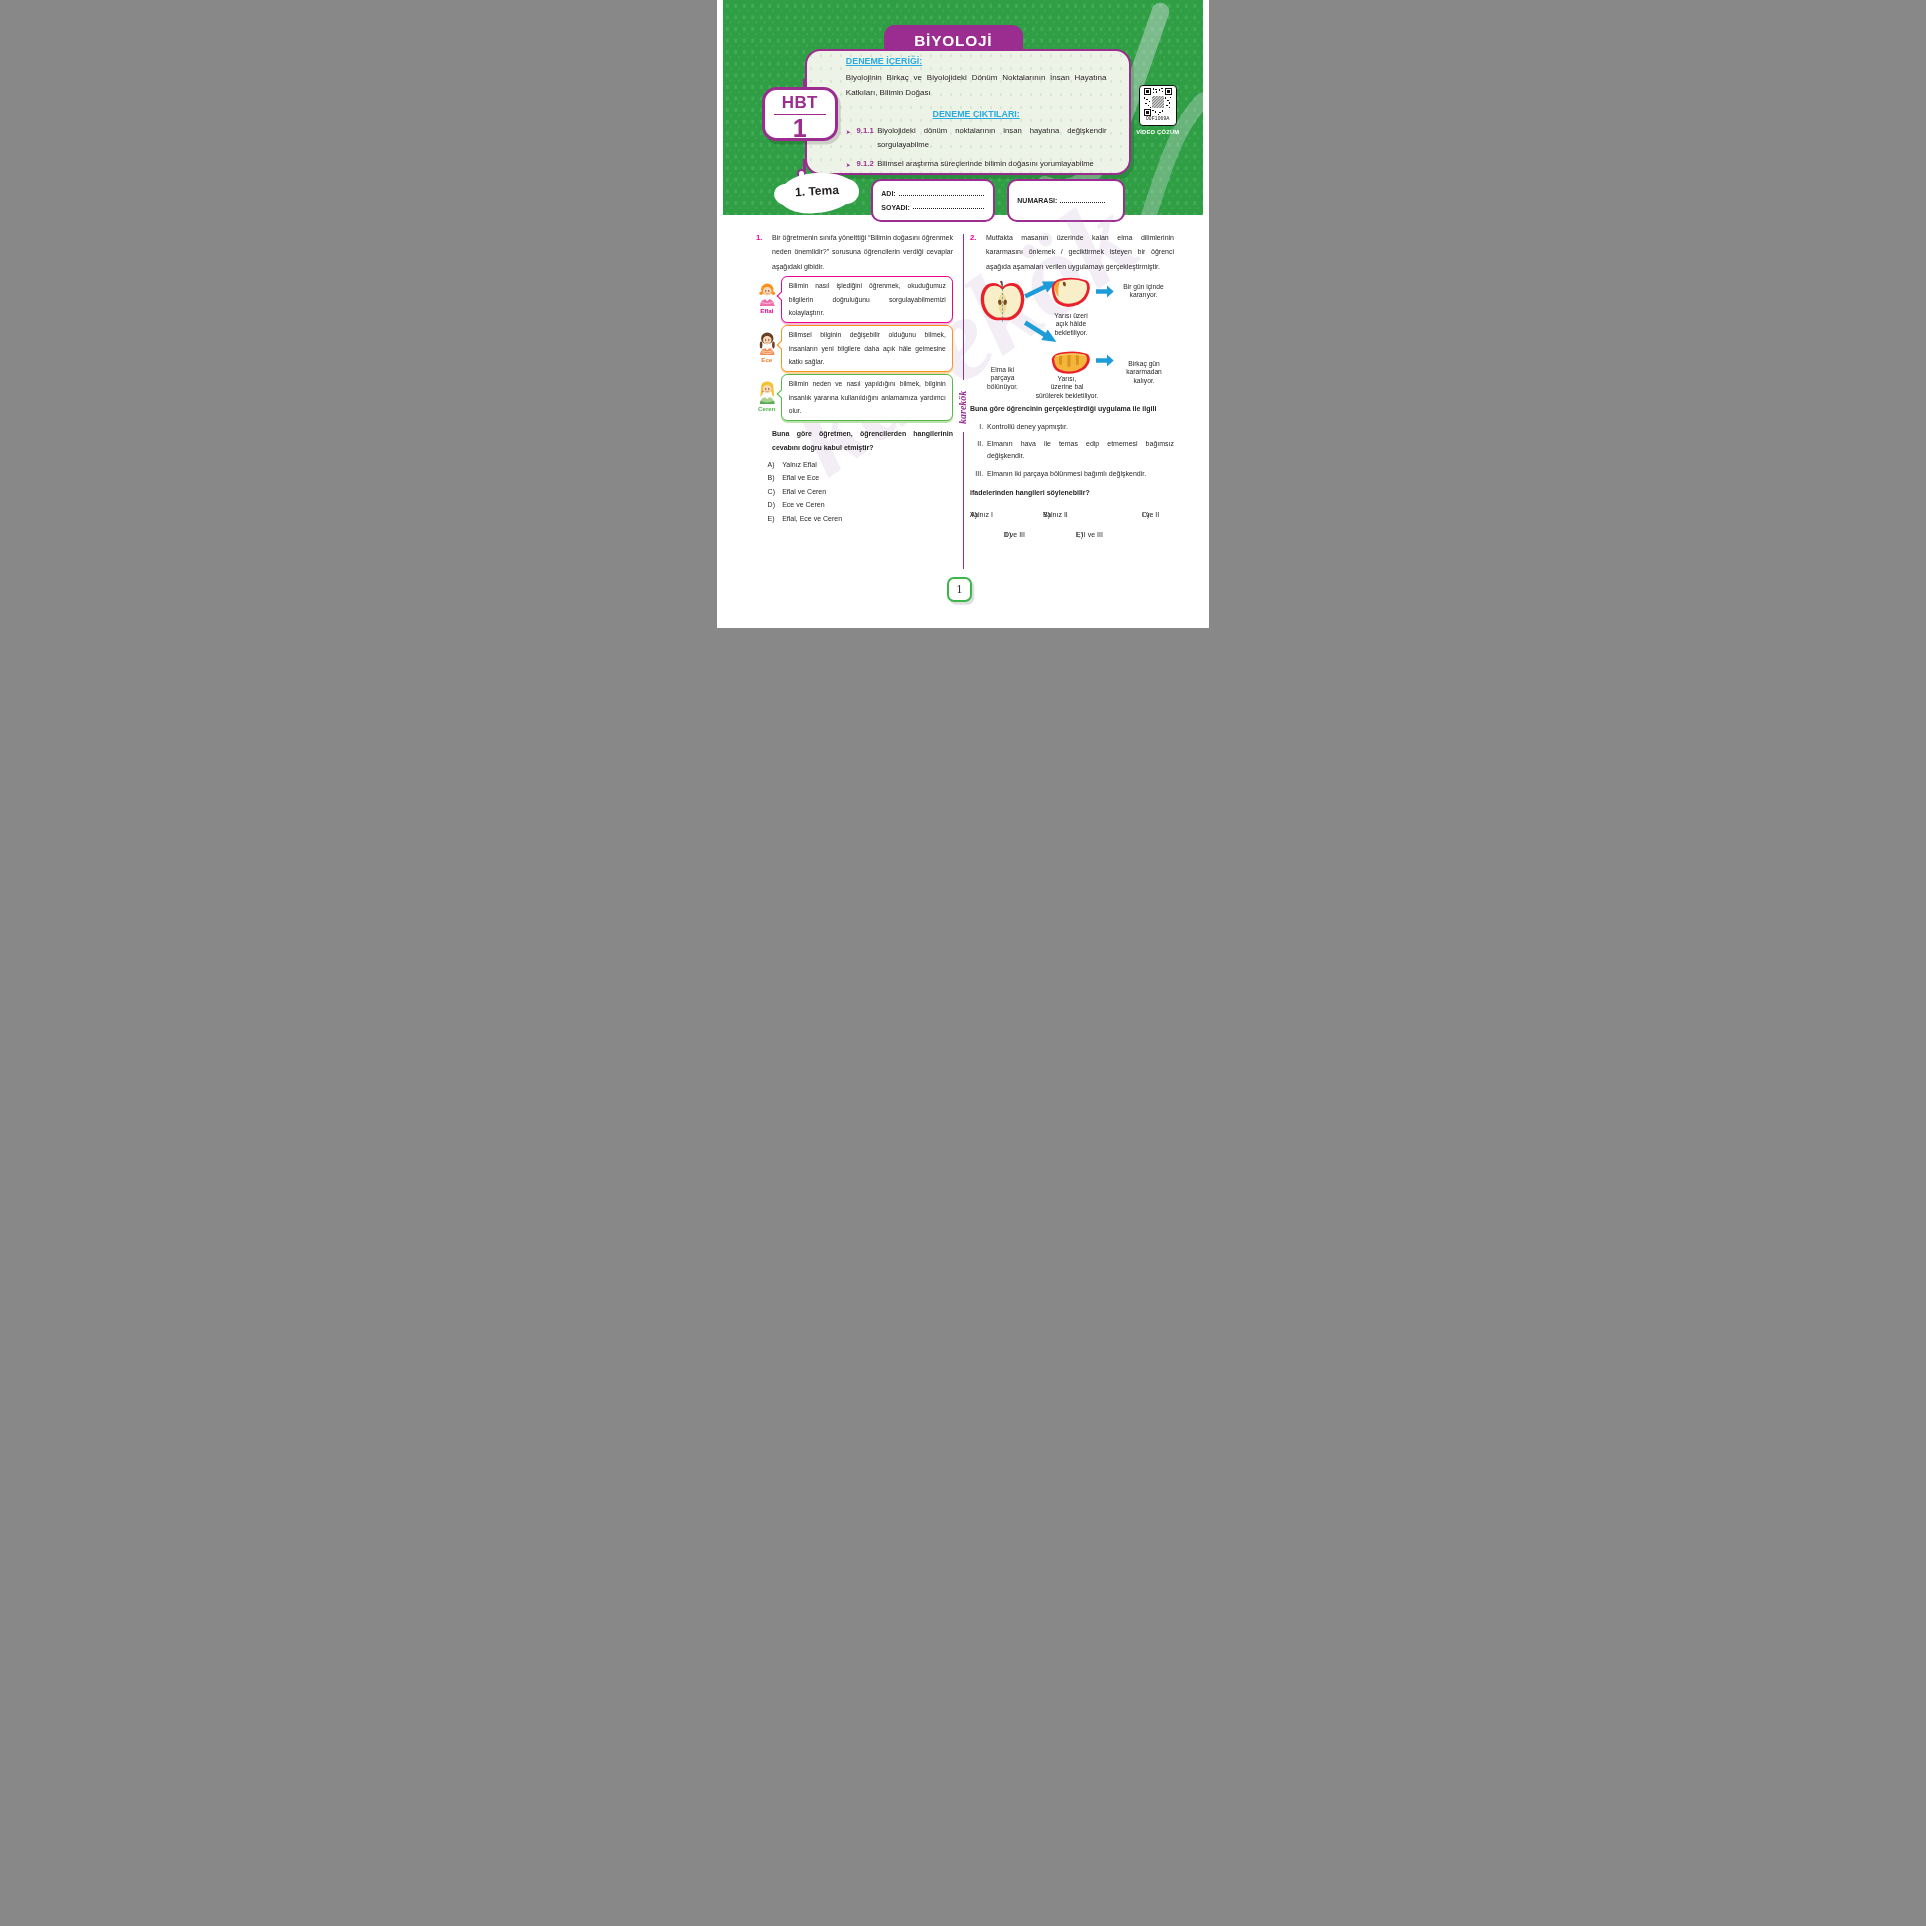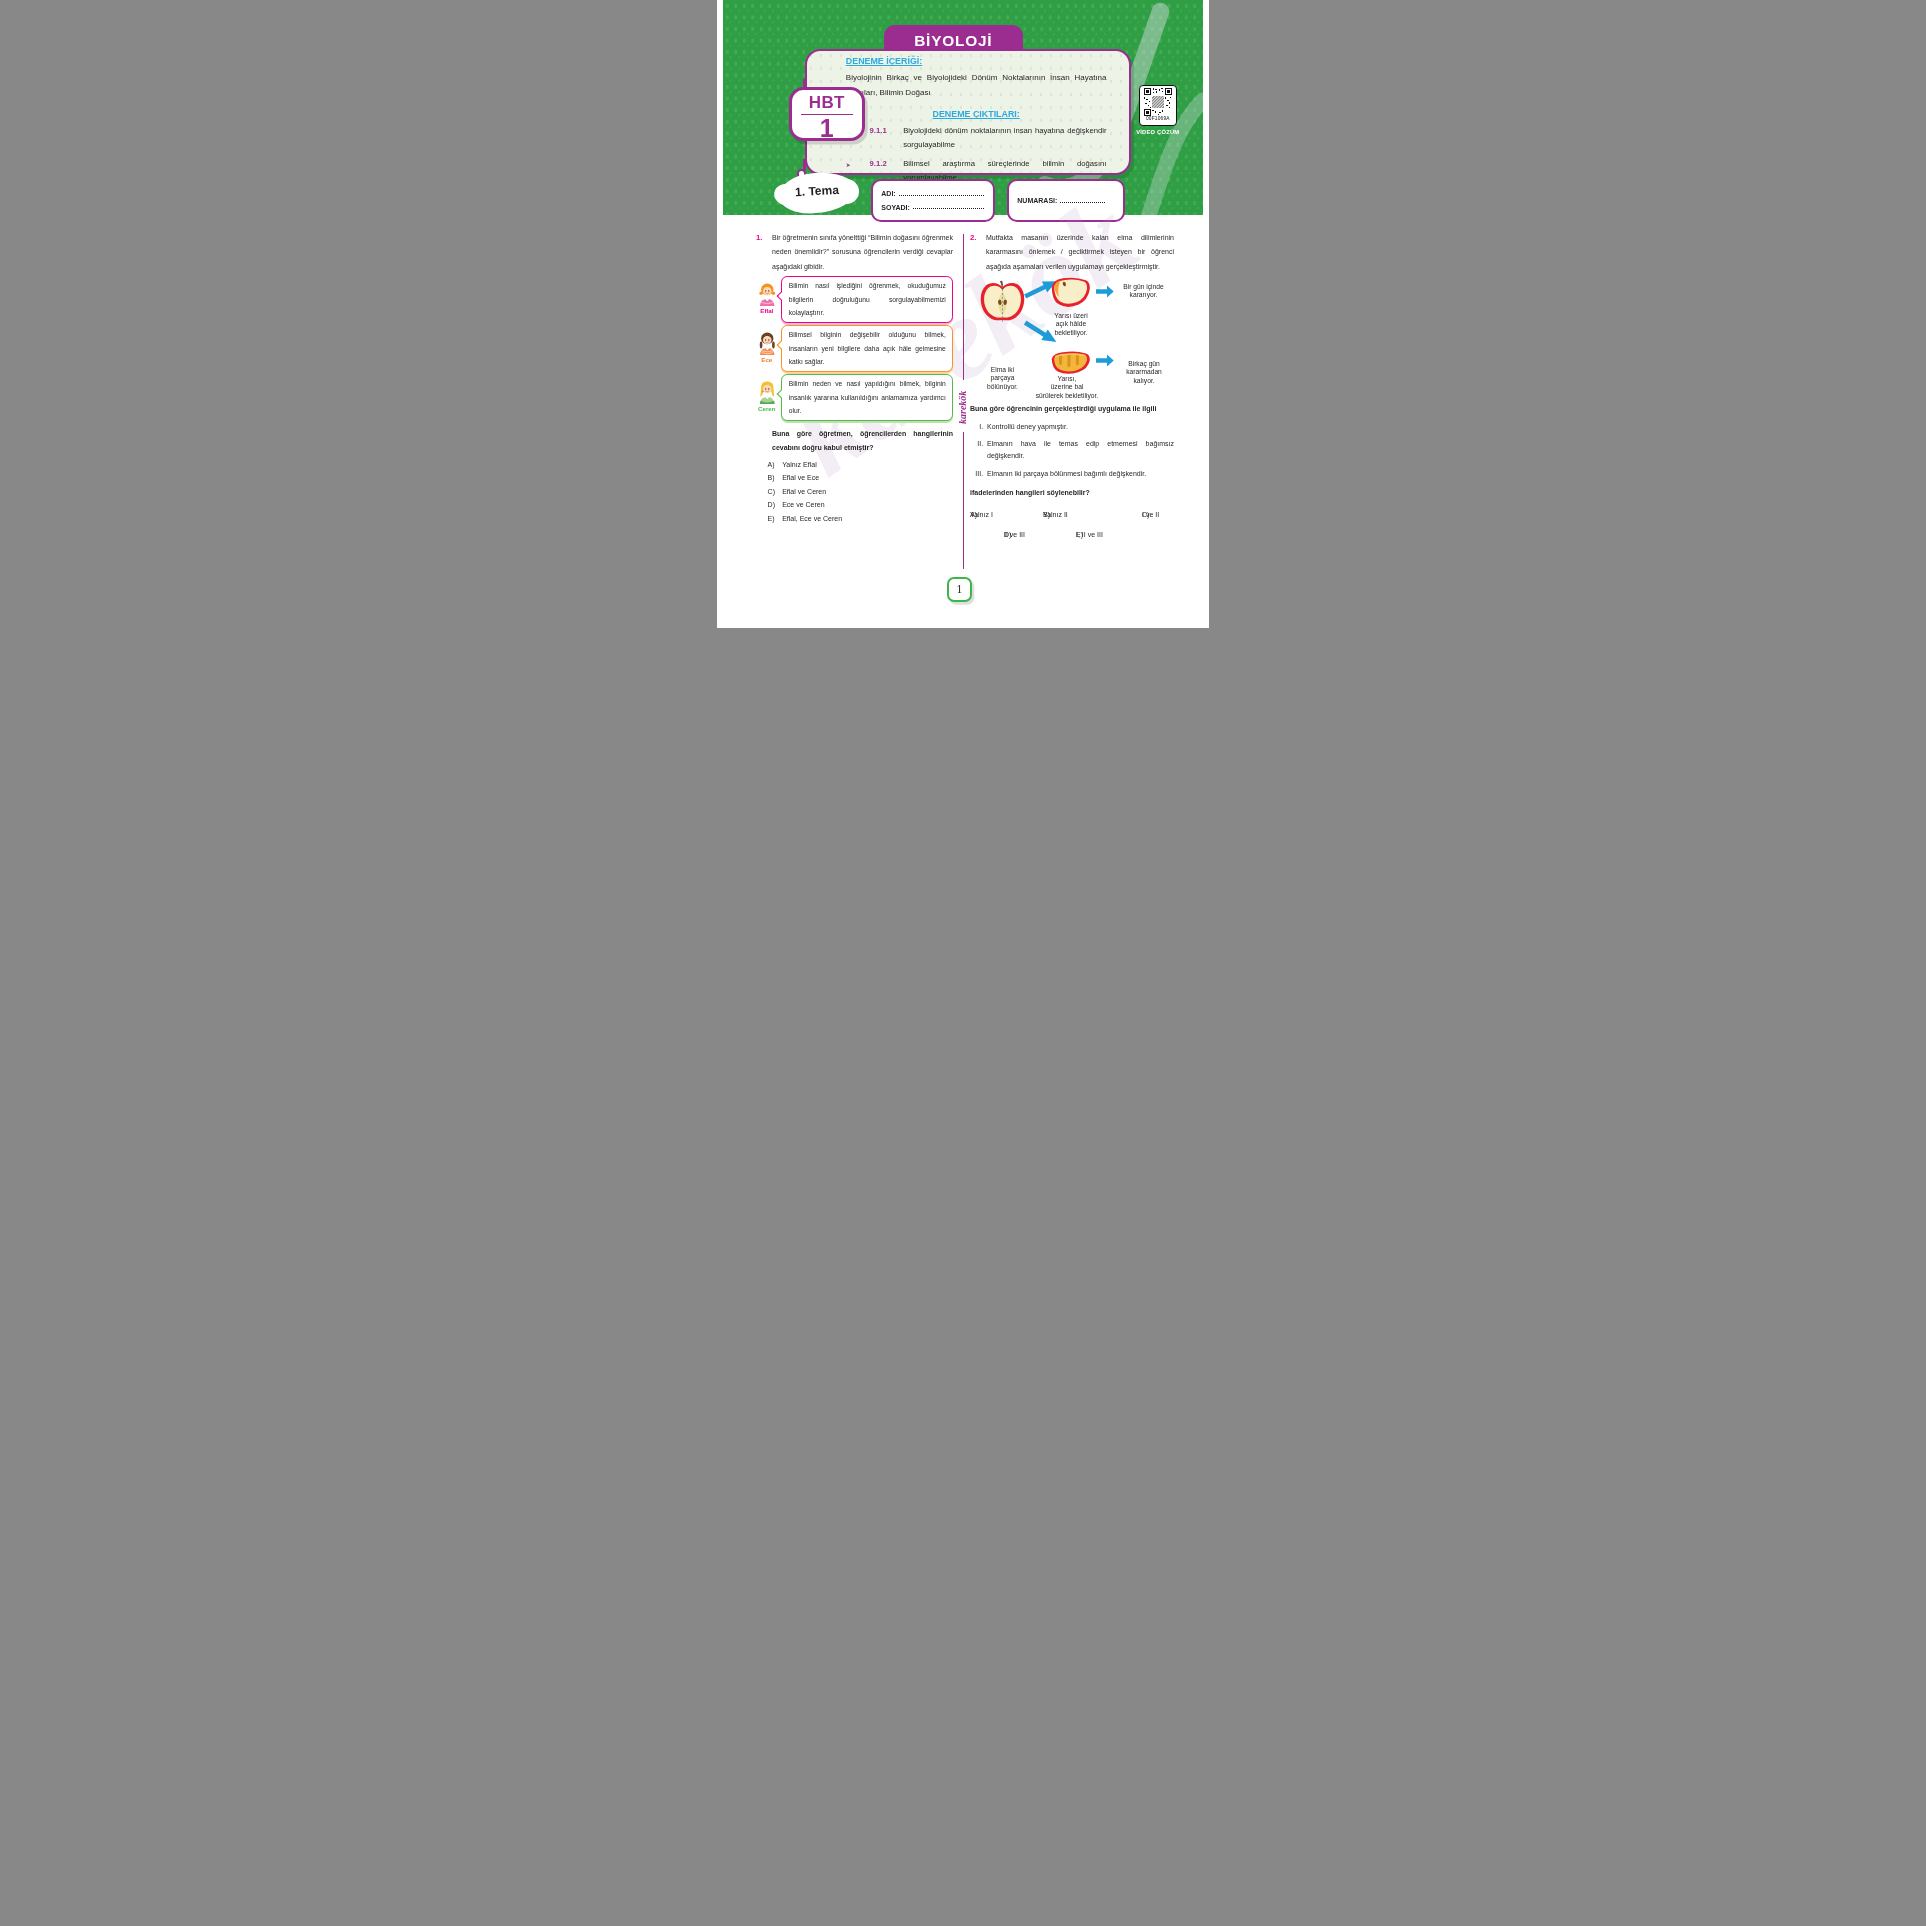--- a/index.html
+++ b/index.html
@@ -28,26 +28,26 @@
 
   .panel{position:absolute;left:82px;top:49px;width:326px;height:126px;
     background-color:var(--cream);
     background-image:radial-gradient(2.3px 3.5px at 3.9px 4.6px, rgba(179,214,182,.35) 50%, transparent 51%);
     background-size:10px 13px;
     border:2.7px solid var(--purple);border-radius:15.4px;
     padding:5.4px 22.3px 3.9px 39px;box-shadow:3.1px 3.9px 0 rgba(0,0,0,.10);}
   .panel-head{color:var(--cyan);font-weight:bold;font-size:8.9px;text-decoration:underline;}
   .panel-body{font-size:8px;line-height:14.6px;text-align:justify;margin-top:4.6px;}
   .panel-head.h2{margin-top:9.2px;text-align:center;}
-  .outcome{display:flex;font-size:7.7px;line-height:14px;margin-top:4.6px;gap:13px;}
+  .outcome{display:flex;font-size:7.7px;line-height:14px;margin-top:4.6px;}
   .outcome .tri{color:var(--purple);width:10.8px;font-size:5.8px;padding-top:1.5px;flex:none;}
   .outcome .code{color:var(--purple);font-weight:bold;margin-right:3.5px;flex:none;}
   .outcome .otext{flex:1;text-align:justify;}
 
-  .hbt{position:absolute;left:66px;top:87px;width:76px;height:54px;background:#fff;
+  .hbt{position:absolute;left:39px;top:87px;width:76px;height:54px;background:#fff;
     border:3.5px solid var(--purple);border-radius:14.6px;text-align:center;
     box-shadow:2.7px 3.5px 0 rgba(0,0,0,.14);}
   .hbt-top{font-size:17px;font-weight:bold;color:var(--purple);margin-top:3.1px;letter-spacing:0.4px;}
   .hbt-line{height:1.5px;background:var(--purple);margin:0.8px 9.2px 0;}
   .hbt-num{font-size:25px;font-weight:bold;color:var(--purple);line-height:25.4px;margin-top:0.8px;}
   .stub{position:absolute;background:var(--purple);}
   .stub-top{left:80px;top:79px;width:3.5px;height:9.2px;}
   .stub-bottom{left:80px;top:159px;width:3.5px;height:12.3px;}
   .joint{position:absolute;left:74px;top:169px;width:9.6px;height:9.6px;background:#fff;
     border:2.3px solid var(--purple);border-radius:50%;}

